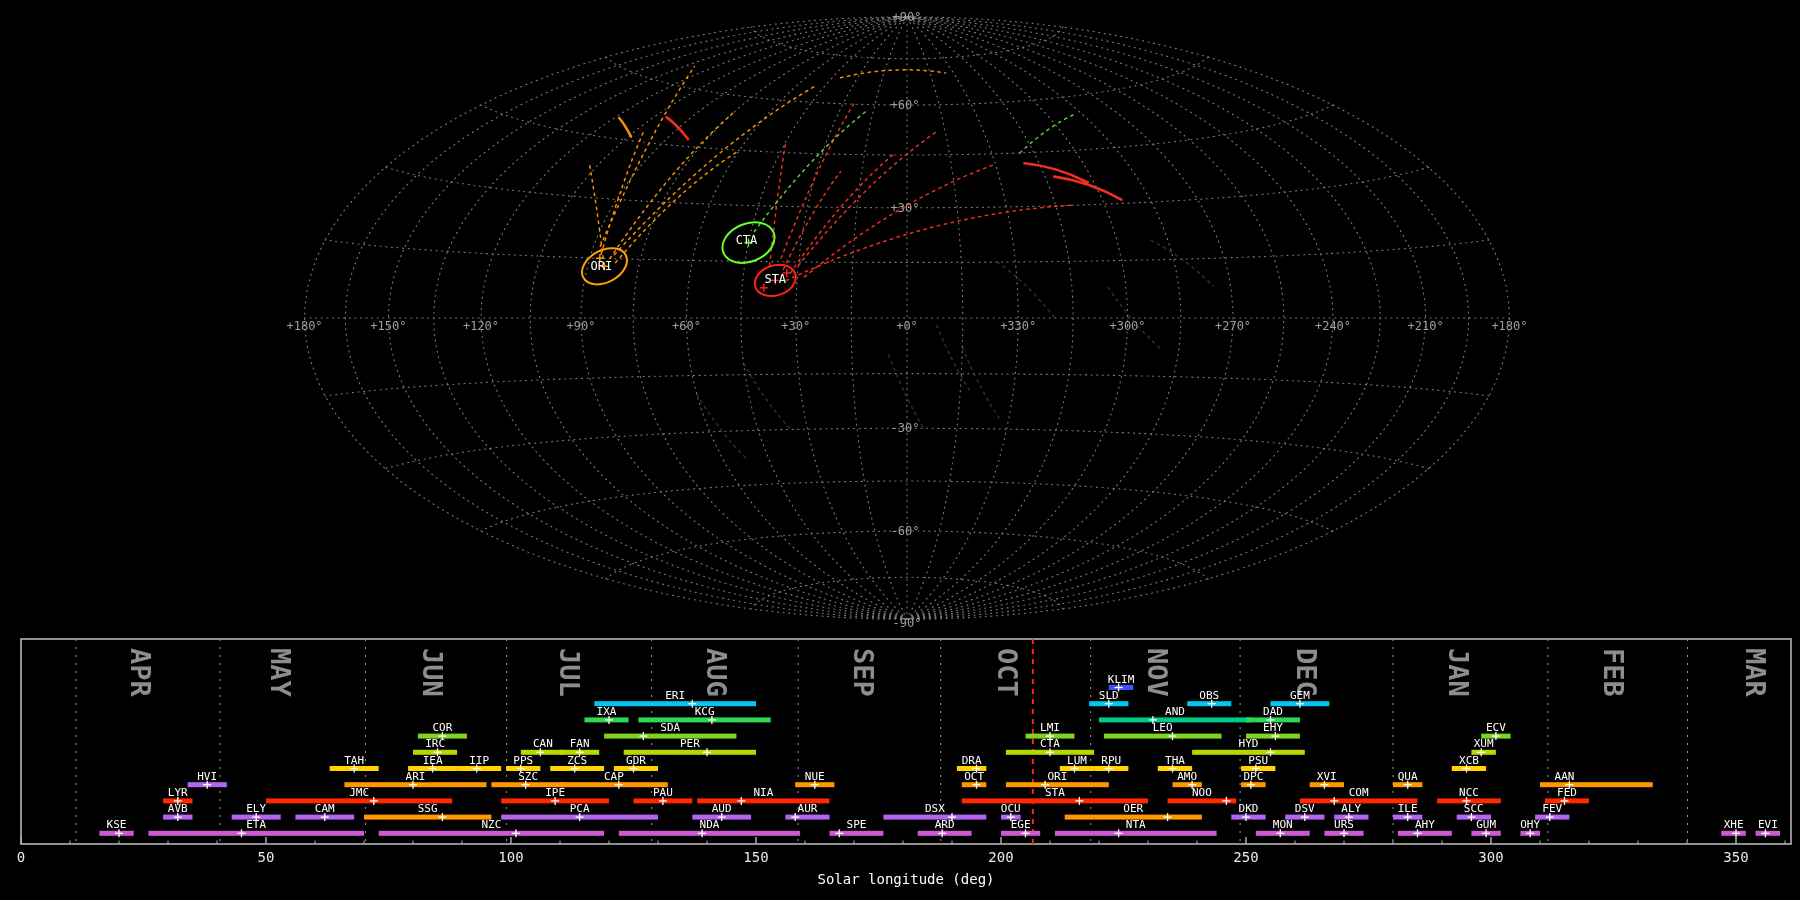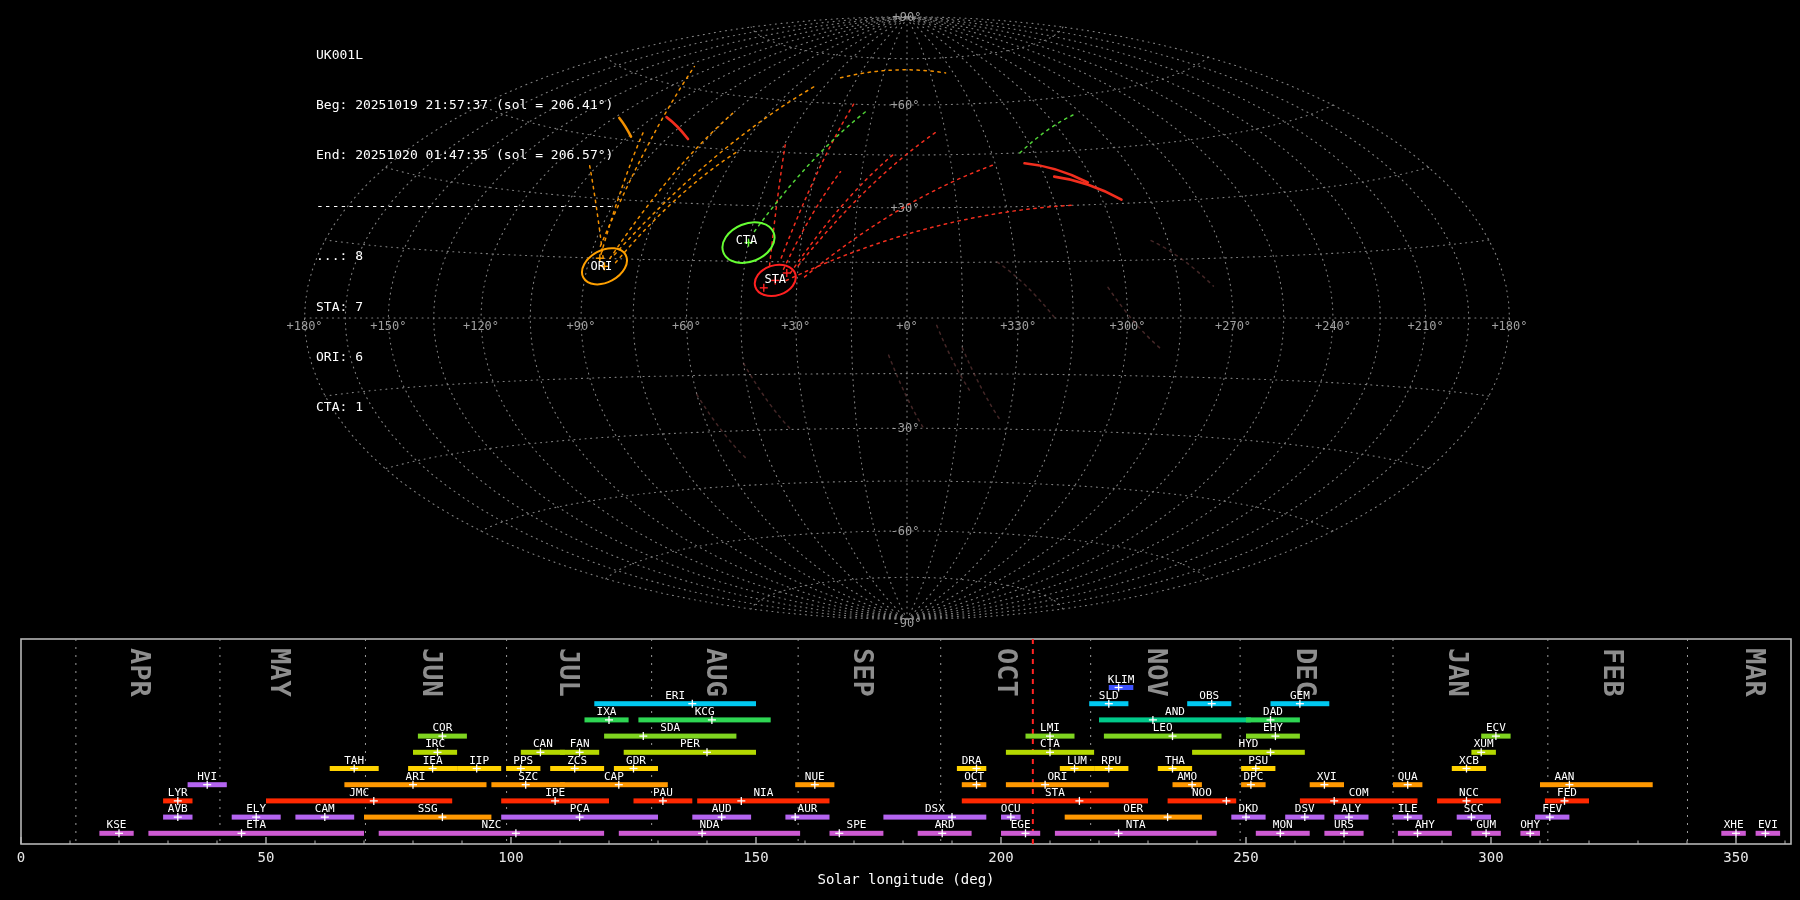--- a/index.html
+++ b/index.html
@@ -736,24 +736,14 @@
           <rect x="1755.6" y="830.8" width="24.5" height="5" fill="#cd5ad2"></rect>
           <text x="1767.9" y="828.3" fill="#fff" font-size="11px" text-anchor="middle">EVI</text>
           <g stroke="#fff" stroke-width="1.3">
             <line x1="1761.4" y1="833.3" x2="1769.4" y2="833.3"></line>
             <line x1="1765.4" y1="829.3" x2="1765.4" y2="837.3"></line>
           </g>
         </g>
       </g>
   </svg>
 
-  <div class="info">
-    <div>UK001L</div>
-    <div>Beg: 20251019 21:57:37 (sol = 206.41°)</div>
-    <div>End: 20251020 01:47:35 (sol = 206.57°)</div>
-    <div>--------------------------------------</div>
-    <div>...: 8</div>
-    <div>STA: 7</div>
-    <div>ORI: 6</div>
-    <div>CTA: 1</div>
-  </div>
 
 </div>
 
 </body></html>

